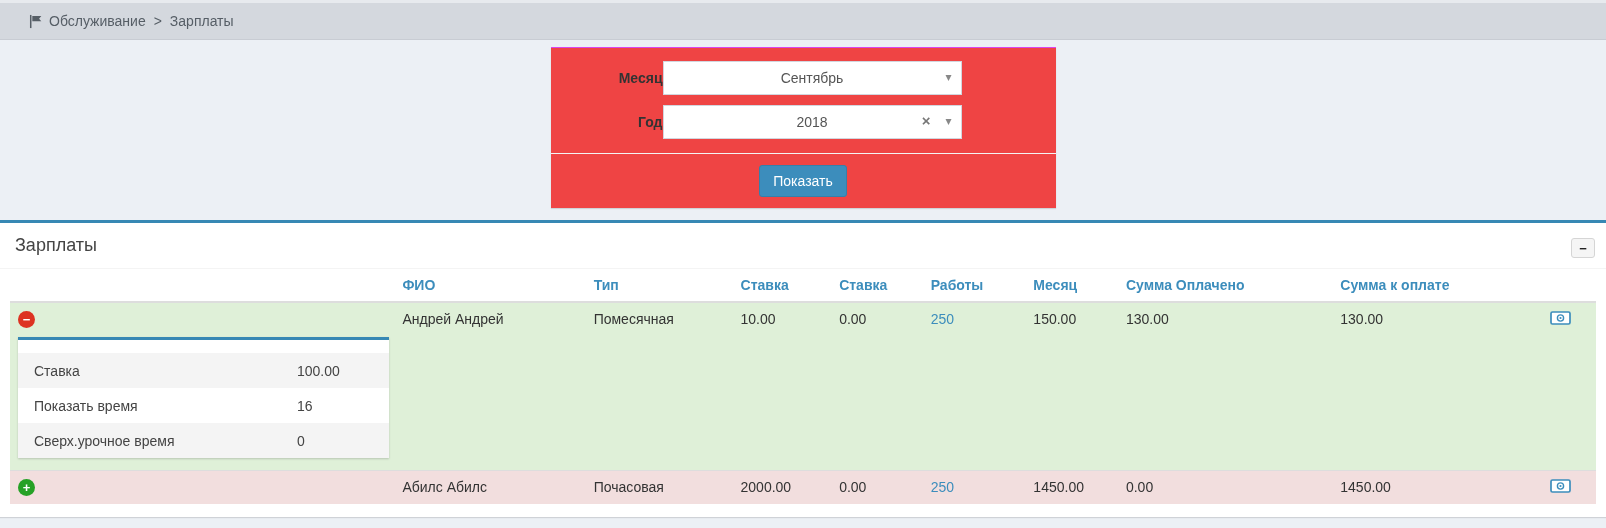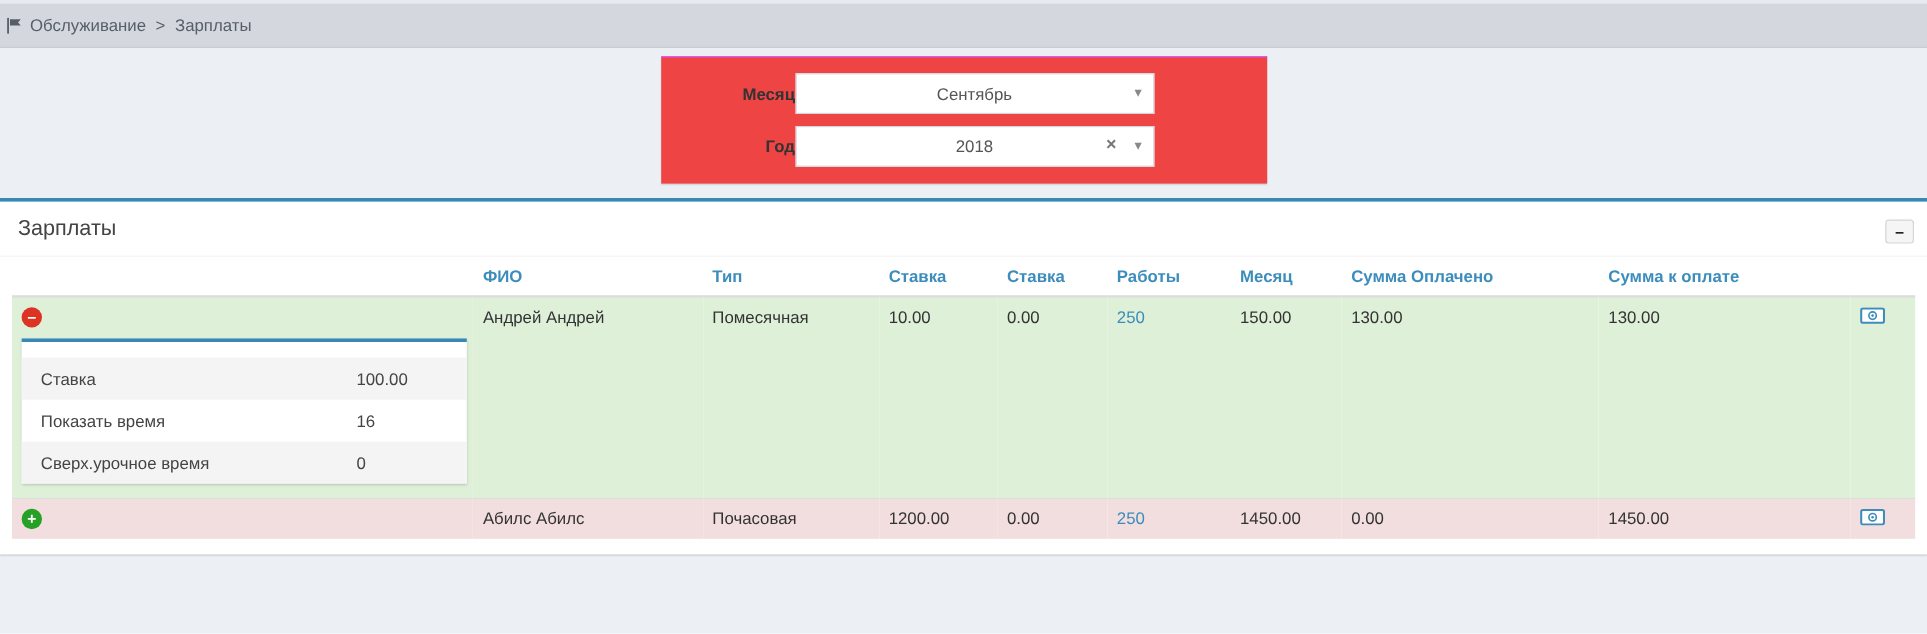--- a/index.html
+++ b/index.html
@@ -10,21 +10,21 @@
     font-family: "Liberation Sans", sans-serif;
     font-size: 14px; color: #444;
   }
 
   
   .topbar {
     height: 40px; background: #d4d8de;
     border-top: 3px solid #e7eaee;
     border-bottom: 1px solid #c8ccd3;
     display: flex; align-items: center;
-    padding-left: 4px; color: #565e66;
+    padding-left: 28px; color: #565e66;
   }
   .topbar .crumb { margin: 0 6px; }
   .topbar .sep { margin: 0 2px; color: #565e66; }
   .flag-svg { width: 15px; height: 15px; fill: #565e66; display:block; }
 
   
   .filter-box {
     width: 505px; margin: 7px auto 12px;
     background: #ef4444;
     border-top: 1px solid #d946ef;
@@ -128,20 +128,23 @@
       </div>
     </div>
     <div class="f-row">
       <label class="f-label">Год</label>
       <div class="f-select">
         <span>2018</span>
         <span class="clear-x">×</span>
         <span class="caret">▾</span>
       </div>
     </div>
+  </div>
+  <div class="fb-footer">
+    <button class="btn-show">Показать</button>
   </div>
 </div>
 
 <div class="main-box">
   <div class="mb-header">
     <span class="mb-title">Зарплаты</span>
     <button class="collapse-btn">−</button>
   </div>
   <div class="mb-body">
     <table class="sal">
@@ -207,21 +210,21 @@
               </svg>
             </span>
           </td>
         </tr>
         <tr class="row-danger">
           <td>
             <span class="circle-btn circle-plus">+</span>
           </td>
           <td>Абилс Абилс</td>
           <td>Почасовая</td>
-          <td>1200.00</td>
+          <td>2000.00</td>
           <td>0.00</td>
           <td><a class="works-link">250</a></td>
           <td>1450.00</td>
           <td>0.00</td>
           <td>1450.00</td>
           <td>
             <span class="money-btn">
               <svg class="money-svg" width="21" height="14" viewBox="0 0 21 14">
                 <rect x="1" y="1" width="19" height="12" rx="1.5" fill="#fff" stroke="#3c8dbc" stroke-width="1.7"></rect>
                 <circle cx="10.5" cy="7" r="3.1" fill="none" stroke="#3c8dbc" stroke-width="1.4"></circle>

